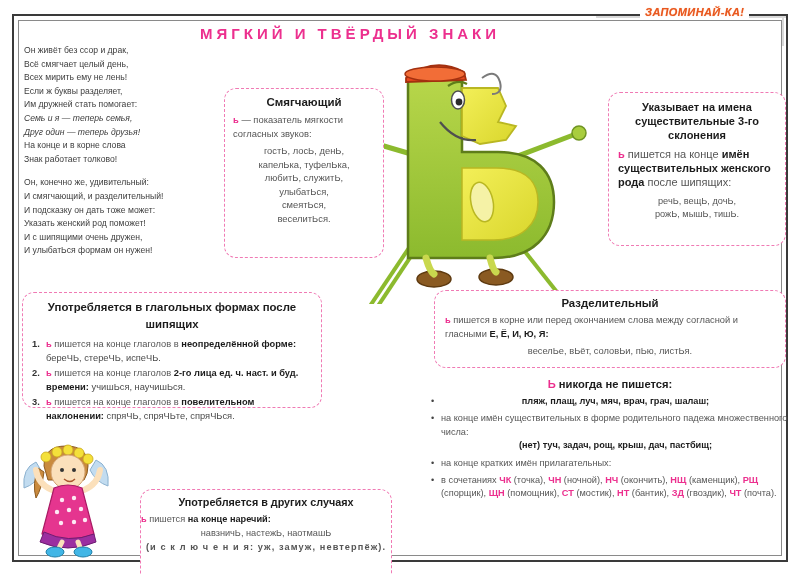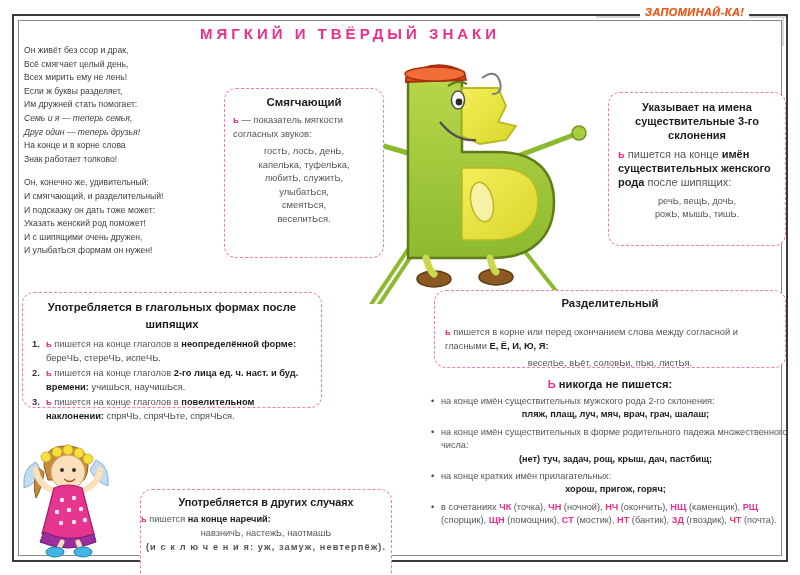--- a/index.html
+++ b/index.html
@@ -48,21 +48,21 @@
 
   
   #card-verb{left:22px;top:292px;width:300px;height:116px;padding:6px 9px;}
   #card-verb .hd{font-size:11.4px;line-height:17px;margin-bottom:4px;}
   #card-verb ol{margin:0;padding:0;list-style:none;font-size:9.3px;line-height:14px;color:#555;}
   #card-verb li{margin-bottom:1px;padding-left:14px;position:relative;}
   #card-verb li .num{position:absolute;left:0;top:0;color:#333;font-weight:bold;}
 
   
   #card-sep{left:434px;top:290px;width:352px;height:78px;padding:6px 10px;}
-  #card-sep .hd{font-size:11.4px;margin-bottom:16px;}
+  #card-sep .hd{font-size:11.4px;margin-bottom:4px;}
   #card-sep .bd{font-size:9.3px;line-height:14px;color:#555;}
   #card-sep .list{margin-top:5px;font-size:9.3px;text-align:center;color:#555;}
 
   
   #card-other{left:140px;top:446px;width:252px;height:100px;padding:6px 0;margin-top:43px;}
   #card-other .hd{font-size:10.8px;margin-bottom:4px;}
   #card-other .bd{font-size:9.2px;line-height:14px;color:#555;}
   #card-other .ctr{text-align:center;}
   #card-other .sp{letter-spacing:1.1px;font-weight:bold;}
 
@@ -246,32 +246,30 @@
   </div>
 
   <div id="never">
     <div class="hd">
       <span class="soft">Ь</span>
       <span>никогда не пишется:</span>
     </div>
     <ul>
       <li>
         <span class="bu">•</span>
-        <span>на конце имён существительных мужского рода 2-го склонения:</span>
         <div class="ctr b">пляж, плащ, луч, мяч, врач, грач, шалаш;</div>
       </li>
       <li>
         <span class="bu">•</span>
         <span>на конце имён существительных в форме родительного падежа множественного числа:</span>
         <div class="ctr b">(нет) туч, задач, рощ, крыш, дач, пастбищ;</div>
       </li>
       <li>
         <span class="bu">•</span>
         <span>на конце кратких имён прилагательных:</span>
-        <div class="ctr b">хорош, пригож, горяч;</div>
       </li>
       <li>
         <span class="bu">•</span>
         <span>в сочетаниях</span>
         <span id="combo-slot"><span class="hi"> ЧК </span><span>(точка), </span><span class="hi"> ЧН </span><span>(ночной), </span><span class="hi"> НЧ </span><span>(окончить), </span><span class="hi"> НЩ </span><span>(каменщик), </span><span class="hi"> РЩ </span><span>(спорщик), </span><span class="hi"> ЩН </span><span>(помощник), </span><span class="hi"> СТ </span><span>(мостик), </span><span class="hi"> НТ </span><span>(бантик), </span><span class="hi"> ЗД </span><span>(гвоздик), </span><span class="hi"> ЧТ </span><span>(почта). </span></span>
       </li>
     </ul>
   </div>
 
   <svg id="girl" viewBox="0 0 104 128">

